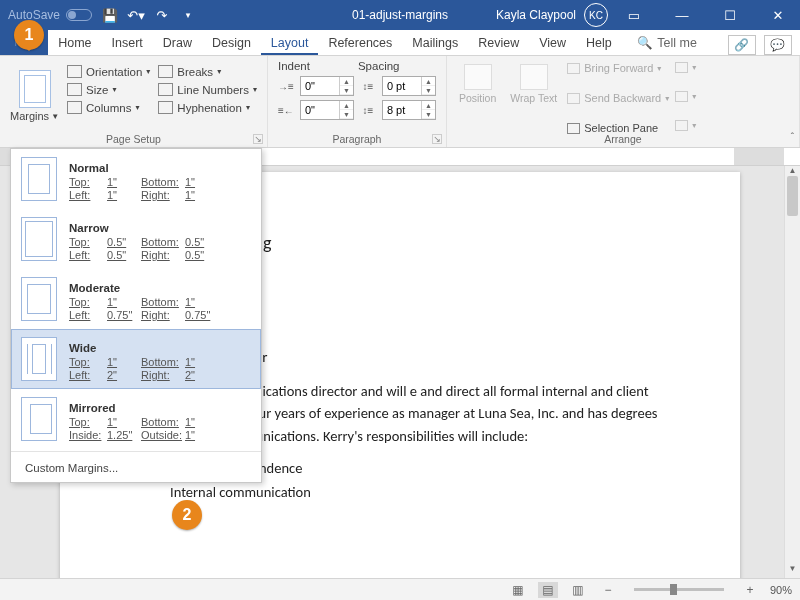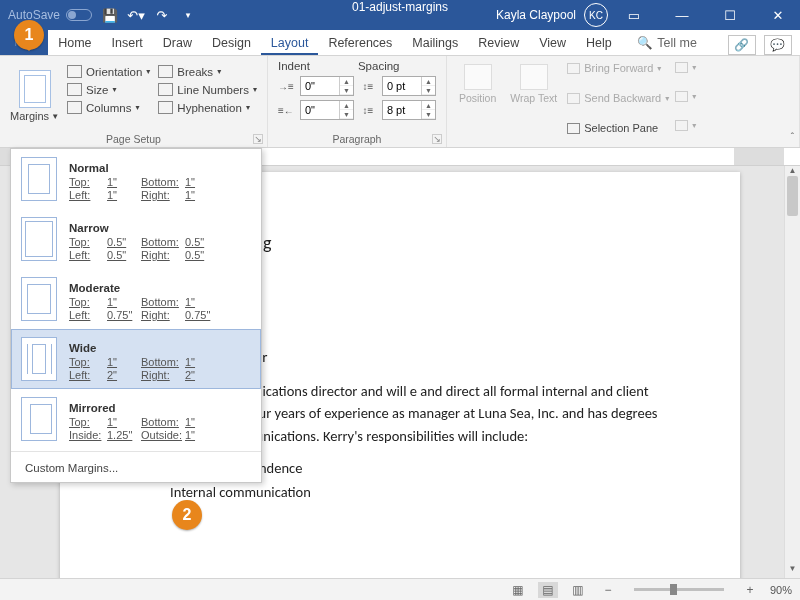--- a/index.html
+++ b/index.html
@@ -1,17 +1,17 @@
 <!DOCTYPE html>
 <html><head>
 <meta charset="utf-8">
 <style>
   * { box-sizing: border-box; margin: 0; padding: 0; font-family: "Segoe UI", Arial, sans-serif; }
   body { width: 800px; height: 600px; overflow: hidden; background: #fff; position: relative; }
-  .titlebar { height: 30px; background: #2b579a; color: #fff; display: flex; font-size: 12px; position: relative; }
+  .titlebar { height: 30px; background: #2b579a; color: #fff; display: flex; align-items: center; font-size: 12px; position: relative; }
   .titlebar .autosave { margin-left: 8px; display: flex; align-items: center; gap: 6px; color: #a6bde0;}
   .toggle { width: 26px; height: 12px; border: 1px solid #8aa6d1; border-radius: 6px; position: relative; }
   .toggle::after { content:""; position:absolute; width:8px; height:8px; border-radius:50%; background:#8aa6d1; top:1px; left:1px;}
   .qat { display:flex; gap:10px; margin-left:10px; align-items:center;}
   .qat-icon { width:16px; height:16px; color:#fff; display:flex; align-items:center; justify-content:center; font-size:13px;}
   .doc-title { position:absolute; left:50%; transform:translateX(-50%); color:#fff; font-size:12px;}
   .title-right { margin-left:auto; display:flex; align-items:center; gap:4px;}
   .user { color:#fff; font-size:12px; margin-right:4px;}
   .user-badge { width:24px; height:24px; border-radius:50%; border:1px solid #fff; display:flex; align-items:center; justify-content:center; font-size:10px;}
   .winbtn { width:44px; height:30px; display:flex; align-items:center; justify-content:center; color:#fff; font-size:13px;}
@@ -275,20 +275,21 @@
         <div>
             <span class="arr-sq"></span>
             <span style="font-size:8px;">▾</span>
           </div>
         <div>
             <span class="arr-sq"></span>
             <span style="font-size:8px;">▾</span>
           </div>
       </div>
     </div>
+    <div class="group-label">Arrange</div>
   </div>
   <div class="collapse-caret">ˆ</div>
 </div>
 
 <div class="doc-area">
   <div class="ruler">
     <div class="ruler-dark" style="left:0; width:60px;"></div>
     <div class="ruler-dark" style="right:16px; width:50px;"></div>
   </div>
   <div class="page">

